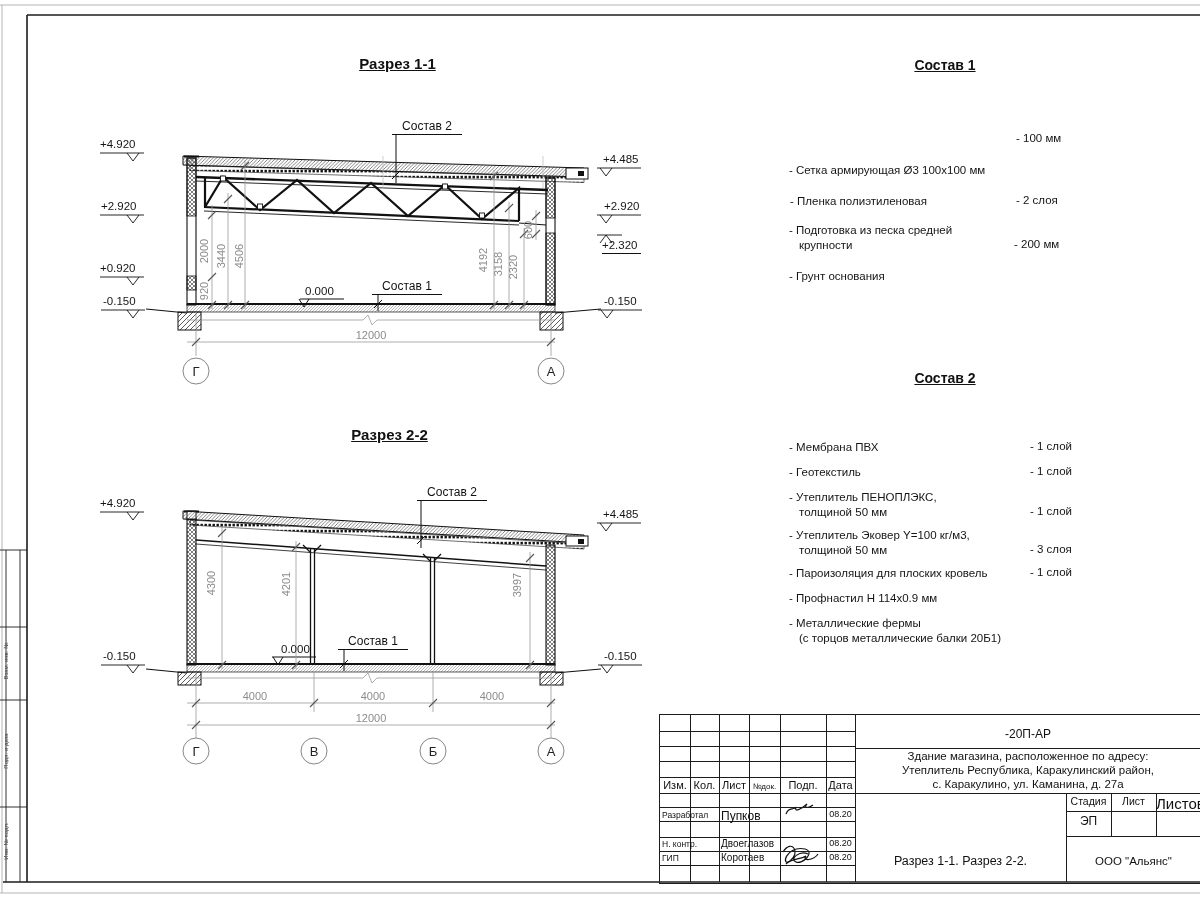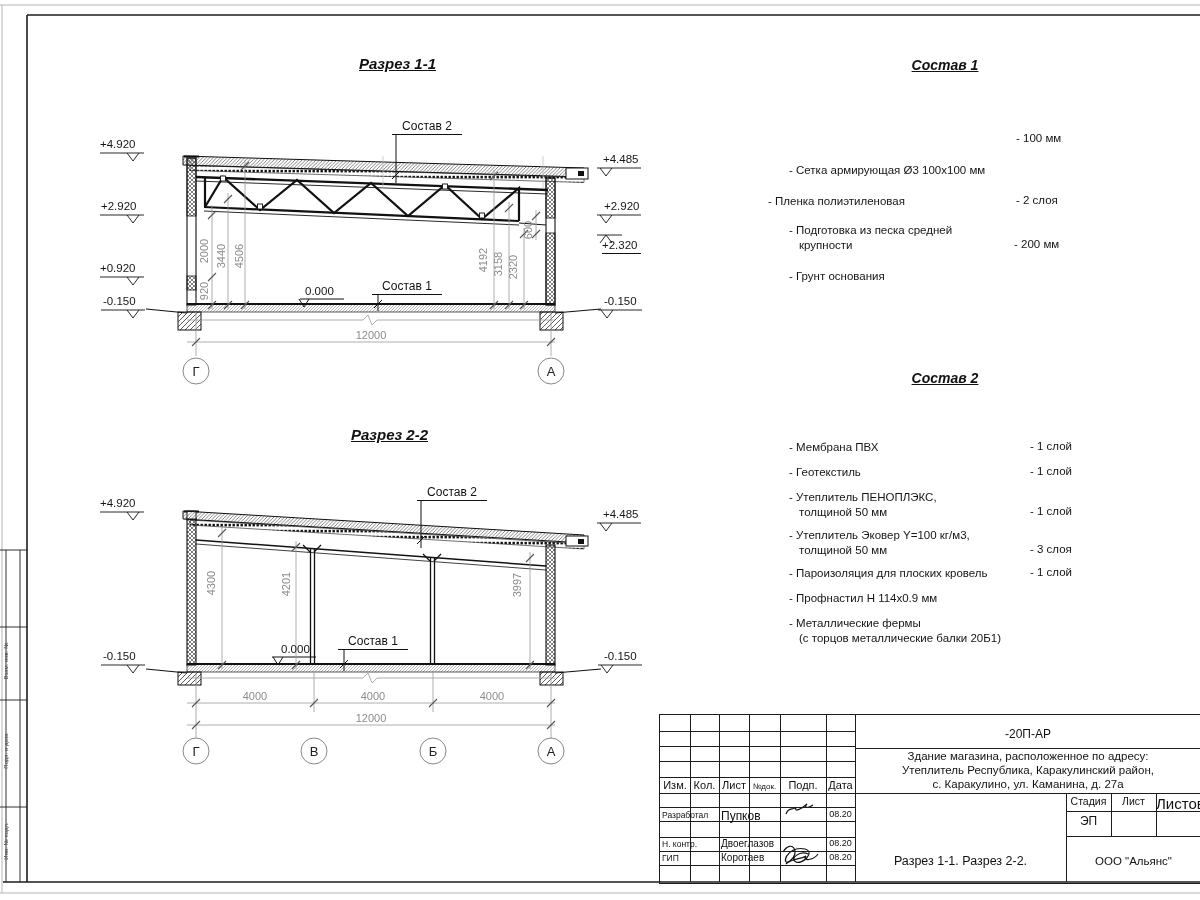--- a/index.html
+++ b/index.html
@@ -1,19 +1,19 @@
 <!DOCTYPE html>
 <html><head>
 <meta charset="utf-8">
 <style>
   html,body{margin:0;padding:0;background:#fff;}
   #sheet{position:relative;width:1200px;height:900px;background:#fff;overflow:hidden;
          font-family:"Liberation Sans",sans-serif;}
   #linework{position:absolute;left:0;top:0;z-index:1;}
-  .h{position:absolute;z-index:3;font-size:15px;font-style:italic;font-weight:600;color:#111;
+  .h{position:absolute;z-index:3;font-size:15px;font-weight:600;color:#111;
      text-decoration:underline;text-align:center;white-space:nowrap;}
   .callout{position:absolute;z-index:3;font-size:12px;color:#111;text-align:center;
            border-bottom:1.2px solid #111;padding-bottom:1px;white-space:nowrap;}
   .dim{position:absolute;z-index:3;font-size:11px;color:#8c8c8c;text-align:center;white-space:nowrap;}
   .rot{transform:rotate(-90deg);transform-origin:center;width:80px;height:14px;}
   .ax{position:absolute;z-index:3;font-size:13px;color:#222;text-align:center;width:26px;}
   .elev{position:absolute;z-index:3;font-size:11.5px;color:#151515;white-space:nowrap;}
   .list-item{position:absolute;z-index:3;font-size:11.5px;color:#141414;line-height:15px;white-space:nowrap;}
   .list-item .l2{padding-left:10px;}
   .list-val{position:absolute;z-index:3;font-size:11.5px;color:#141414;white-space:nowrap;}
@@ -320,21 +320,21 @@
 <div class="ax" style="left:183px;top:744px;">Г</div>
 <div class="ax" style="left:301px;top:744px;">В</div>
 <div class="ax" style="left:420px;top:744px;">Б</div>
 <div class="ax" style="left:538px;top:744px;">А</div>
 
 <div class="h" style="left:875px;top:57px;width:140px;font-size:14px;">Состав 1</div>
 <div class="list-val" style="left:1016px;top:132px;">- 100 мм</div>
 <div class="list-item" style="left:789px;top:163px;">
   <div class="l1">- Сетка армирующая Ø3 100х100 мм</div>
 </div>
-<div class="list-item" style="left:768px;top:194px;">
+<div class="list-item" style="left:790px;top:194px;">
   <div class="l1">- Пленка полиэтиленовая</div>
 </div>
 <div class="list-val" style="left:1016px;top:194px;">-  2 слоя</div>
 <div class="list-item" style="left:789px;top:223px;">
   <div class="l1">- Подготовка из песка средней</div>
   <div class="l2">крупности</div>
 </div>
 <div class="list-val" style="left:1014px;top:238px;">- 200 мм</div>
 <div class="list-item" style="left:789px;top:269px;">
   <div class="l1">- Грунт основания</div>

